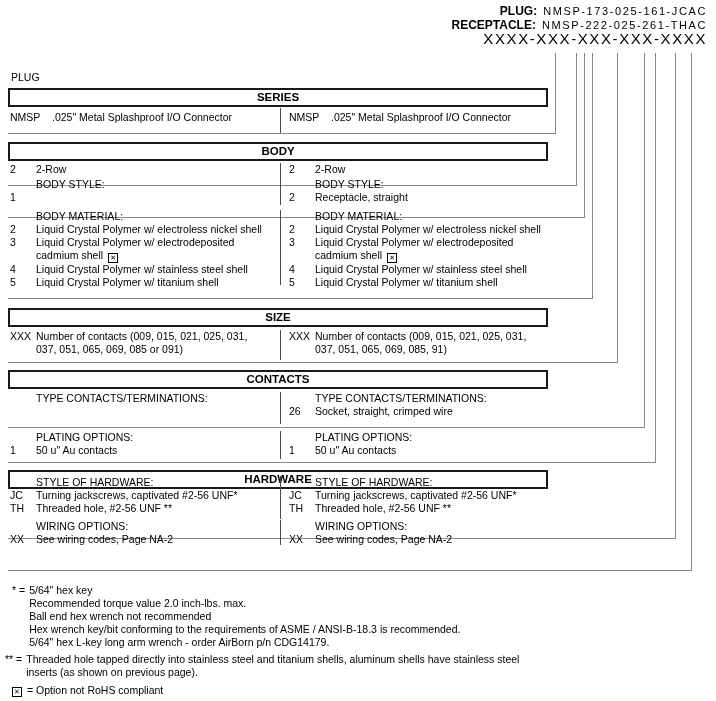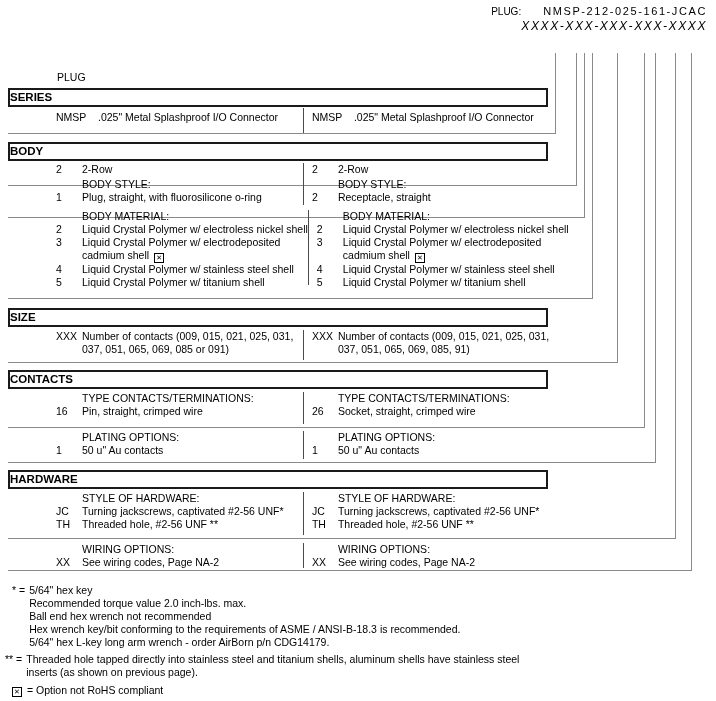--- a/index.html
+++ b/index.html
@@ -1,32 +1,32 @@
 <!DOCTYPE html>
 <html><head>
 <meta charset="utf-8">
 <style>
   html,body{margin:0;padding:0;background:#fff;}
   .page{position:relative;width:716px;height:701px;background:#fff;color:#000;
         font-family:"Liberation Sans",sans-serif;font-size:10.5px;overflow:hidden;}
   
   .pnblock{position:absolute;top:4px;right:9px;text-align:right;}
   .pnrow{display:flex;justify-content:flex-end;align-items:baseline;line-height:14px;}
-  .pnlabel{font-weight:normal;font-size:10px;margin-right:22px;}
+  .pnlabel{font-weight:bold;font-size:12px;margin-right:6px;}
   .pnval{font-size:11px;letter-spacing:1.6px;}
-  .pnmask{font-size:12px;letter-spacing:1.6px;line-height:14px;font-style:italic;}
+  .pnmask{font-size:15px;letter-spacing:1.6px;line-height:14px;}
   
   .vl{position:absolute;width:1px;background:#8a8a8a;top:53px;}
   .hl{position:absolute;height:1px;background:#8a8a8a;left:8px;}
   
   .titlebox{position:absolute;left:8px;width:536px;border:2px solid #1a1a1a;
-            text-align:left;font-weight:bold;font-size:11.5px;height:15px;line-height:15px;}
+            text-align:center;font-weight:bold;font-size:11.5px;height:15px;line-height:15px;}
   
   .twocol{position:absolute;left:8px;width:548px;display:flex;align-items:stretch;}
-  .lcell{width:272px;box-sizing:border-box;margin-left:46px;}
+  .lcell{width:272px;box-sizing:border-box;}
   .rcell{width:276px;box-sizing:border-box;border-left:1px solid #4a4a4a;padding-left:6px;}
   .rcell.noborder{border-left:none;padding-left:7px;}
   .row{display:flex;line-height:13px;}
   .code{flex:0 0 26px;padding-left:2px;white-space:nowrap;}
   .code.wide{flex:0 0 42px;}
   .txt{flex:1;white-space:nowrap;}
   .sublabel{padding-left:28px;line-height:13px;white-space:nowrap;}
   .colhead{font-size:10.5px;line-height:13px;}
   
   .rohsbox{display:inline-block;width:8px;height:8px;border:1px solid #000;
@@ -38,21 +38,25 @@
   .fnline{white-space:nowrap;}
 </style>
 </head>
 <body>
 
 <div class="page">
 
   <div class="pnblock">
     <div class="pnrow">
       <span class="pnlabel">PLUG:</span>
-      <span class="pnval">NMSP-212-025-161-JCAC</span>
+      <span class="pnval">NMSP-173-025-161-JCAC</span>
+    </div>
+    <div class="pnrow">
+      <span class="pnlabel">RECEPTACLE:</span>
+      <span class="pnval">NMSP-222-025-261-THAC</span>
     </div>
     <div class="pnmask">XXXX-XXX-XXX-XXX-XXXX</div>
   </div>
 
   <div class="vl" style="left:555px;height:80px"></div>
   <div class="vl" style="left:576px;height:132px"></div>
   <div class="vl" style="left:584px;height:164px"></div>
   <div class="vl" style="left:592px;height:245px"></div>
   <div class="vl" style="left:617px;height:309px"></div>
   <div class="vl" style="left:644px;height:374px"></div>
@@ -104,21 +108,20 @@
         <span class="txt">2-Row</span>
       </div>
     </div>
   </div>
 
   <div class="twocol" style="top:178px;height:27px">
     <div class="lcell">
       <div class="sublabel">BODY STYLE:</div>
       <div class="row">
         <span class="code">1</span>
-        <span class="txt">Plug, straight, with fluorosilicone o-ring</span>
       </div>
     </div>
     <div class="rcell">
       <div class="sublabel">BODY STYLE:</div>
       <div class="row">
         <span class="code">2</span>
         <span class="txt">Receptacle, straight</span>
       </div>
     </div>
   </div>
@@ -191,24 +194,20 @@
           <span>037, 051, 065, 069, 085, 91)</span>
         </span>
       </div>
     </div>
   </div>
 
   <div class="titlebox" style="top:370px">CONTACTS</div>
   <div class="twocol" style="top:392px;height:32px">
     <div class="lcell">
       <div class="sublabel">TYPE CONTACTS/TERMINATIONS:</div>
-      <div class="row">
-        <span class="code">16</span>
-        <span class="txt">Pin, straight, crimped wire</span>
-      </div>
     </div>
     <div class="rcell">
       <div class="sublabel">TYPE CONTACTS/TERMINATIONS:</div>
       <div class="row">
         <span class="code">26</span>
         <span class="txt">Socket, straight, crimped wire</span>
       </div>
     </div>
   </div>
   <div class="twocol" style="top:431px;height:28px">
@@ -222,21 +221,21 @@
     <div class="rcell">
       <div class="sublabel">PLATING OPTIONS:</div>
       <div class="row">
         <span class="code">1</span>
         <span class="txt">50 u" Au contacts</span>
       </div>
     </div>
   </div>
 
   <div class="titlebox" style="top:470px">HARDWARE</div>
-  <div class="twocol" style="top:492px;height:43px">
+  <div class="twocol" style="top:476px;height:43px">
     <div class="lcell">
       <div class="sublabel">STYLE OF HARDWARE:</div>
       <div class="row">
         <span class="code">JC</span>
         <span class="txt">Turning jackscrews, captivated #2-56 UNF*</span>
       </div>
       <div class="row">
         <span class="code">TH</span>
         <span class="txt">Threaded hole, #2-56 UNF  **</span>
       </div>
@@ -246,21 +245,21 @@
       <div class="row">
         <span class="code">JC</span>
         <span class="txt">Turning jackscrews, captivated #2-56 UNF*</span>
       </div>
       <div class="row">
         <span class="code">TH</span>
         <span class="txt">Threaded hole, #2-56 UNF **</span>
       </div>
     </div>
   </div>
-  <div class="twocol" style="top:543px;height:25px">
+  <div class="twocol" style="top:520px;height:25px">
     <div class="lcell">
       <div class="sublabel">WIRING OPTIONS:</div>
       <div class="row">
         <span class="code">XX</span>
         <span class="txt">See wiring codes, Page NA-2</span>
       </div>
     </div>
     <div class="rcell">
       <div class="sublabel">WIRING OPTIONS:</div>
       <div class="row">

